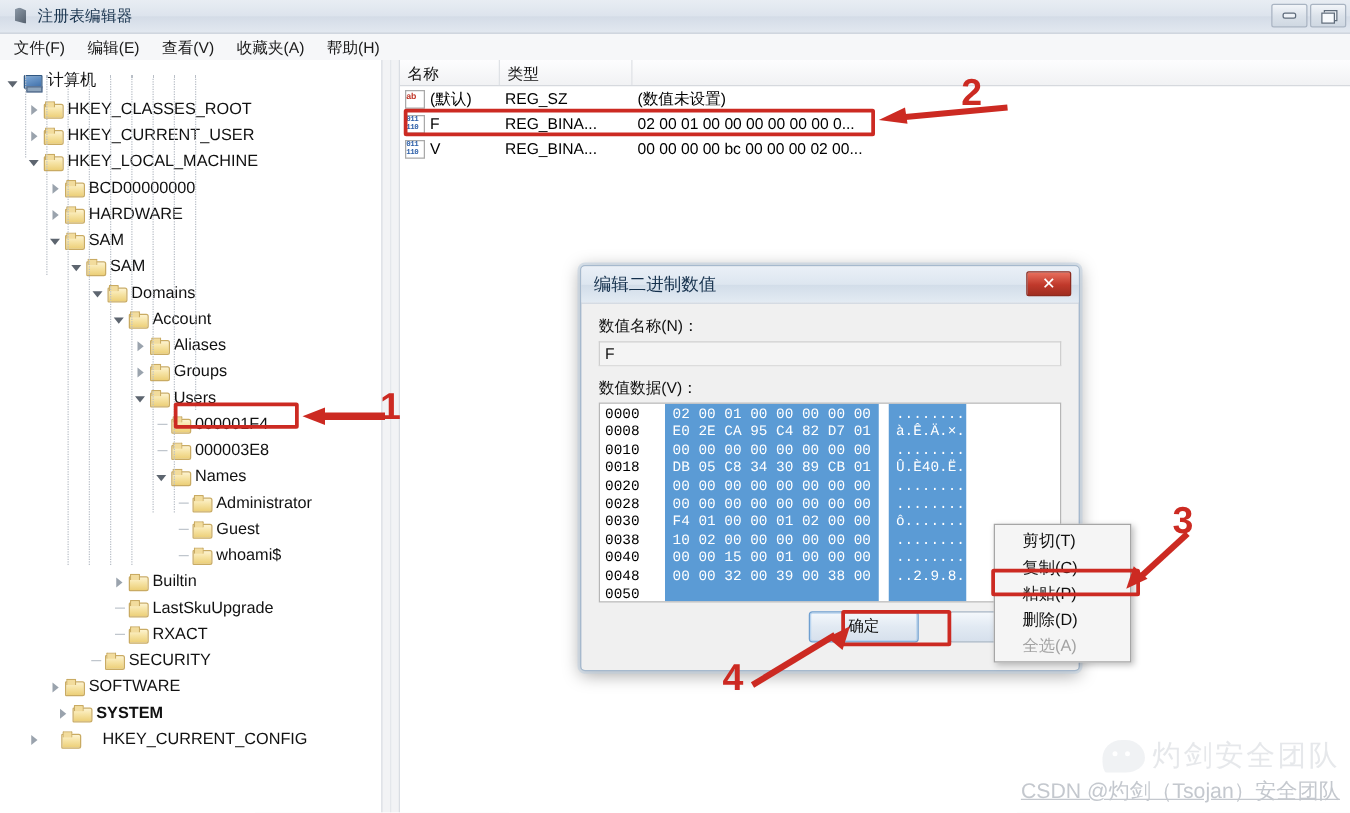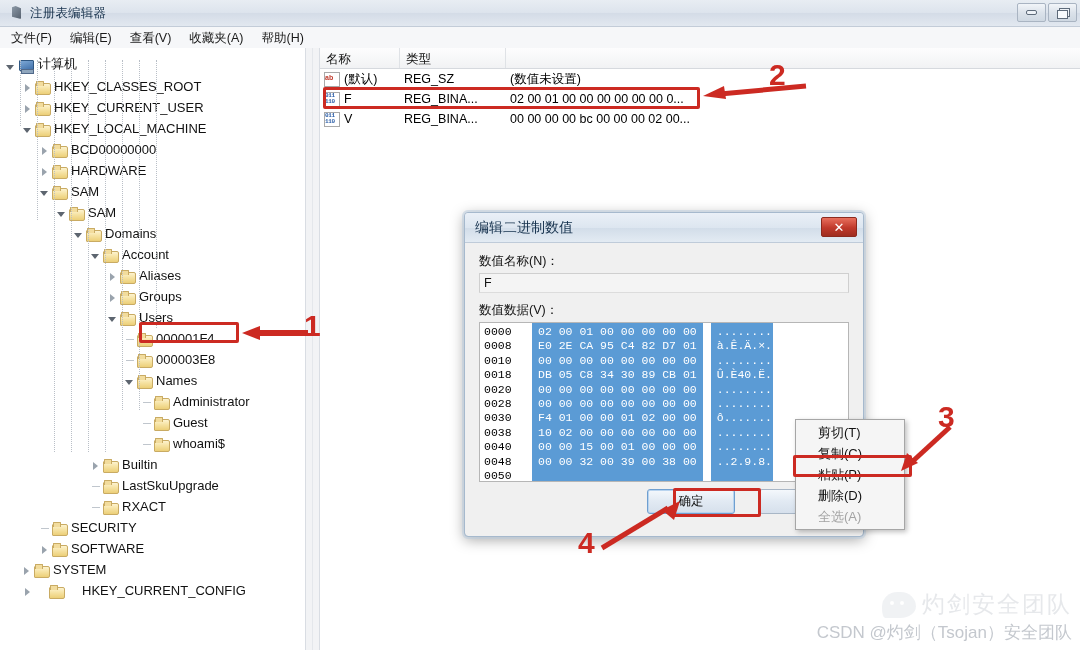--- a/index.html
+++ b/index.html
@@ -143,21 +143,21 @@
   .red-num { color:#cc2a22; font-size:30px; font-weight:bold; font-family:"Liberation Sans",sans-serif; line-height:1; }
   .arrow-svg { position:absolute; overflow:visible; }
 
   
   .wm { position:absolute; right:8px; bottom:6px; text-align:right; }
   .wm-logo { display:flex; align-items:center; justify-content:flex-end; gap:6px; opacity:.45; }
   .wm-logo-text { font-size:23px; color:#c9cdd3; letter-spacing:2px; }
   .wm-bubble { width:34px; height:26px; border-radius:50% 50% 50% 10%/60% 60% 50% 40%; background:#dfe3e8; position:relative; }
   .wm-bubble:before{content:"";position:absolute;left:8px;top:9px;width:4px;height:4px;border-radius:50%;background:#fff;}
   .wm-bubble:after{content:"";position:absolute;left:18px;top:9px;width:4px;height:4px;border-radius:50%;background:#fff;}
-  .wm-line { font-size:17px; color:#c4c8ce; margin-top:1px; }
+  .wm-line { font-size:17px; color:#c4c8ce; margin-top:1px;text-decoration:underline; }
 </style>
 </head>
 <body>
 
 <div id="app">
 
   <div class="titlebar">
     <div class="tb-icon"></div>
     <div class="tb-title">注册表编辑器</div>
     <div class="win-btns">
@@ -283,31 +283,31 @@
         <div class="trow" style="padding-left: 89px;">
           <div class="expander leaf"></div>
           <div class="folder"></div>
           <div class="tlabel">LastSkuUpgrade</div>
         </div>
         <div class="trow" style="padding-left: 89px;">
           <div class="expander leaf"></div>
           <div class="folder"></div>
           <div class="tlabel">RXACT</div>
         </div>
+        <div class="trow" style="padding-left: 38px; margin-left: 32px;">
+          <div class="expander leaf"></div>
+          <div class="folder"></div>
+          <div class="tlabel">SECURITY</div>
+        </div>
         <div class="trow" style="padding-left: 38px;">
-          <div class="expander leaf"></div>
-          <div class="folder"></div>
-          <div class="tlabel">SECURITY</div>
-        </div>
-        <div class="trow" style="padding-left: 38px;">
           <div class="expander closed"></div>
           <div class="folder"></div>
           <div class="tlabel">SOFTWARE</div>
         </div>
-        <div class="trow" style="padding-left: 20px;">
+        <div class="trow" style="padding-left: 44px; font-weight: bold;">
           <div class="expander closed"></div>
           <div class="folder"></div>
           <div class="tlabel">SYSTEM</div>
         </div>
         <div class="trow" style="padding-left: 21px; gap: 14px;">
           <div class="expander closed"></div>
           <div class="folder"></div>
           <div class="tlabel">HKEY_CURRENT_CONFIG</div>
         </div>
         <div class="vline" style="left: 20px; top: 12px; height: 66px; bottom: auto;"></div>

